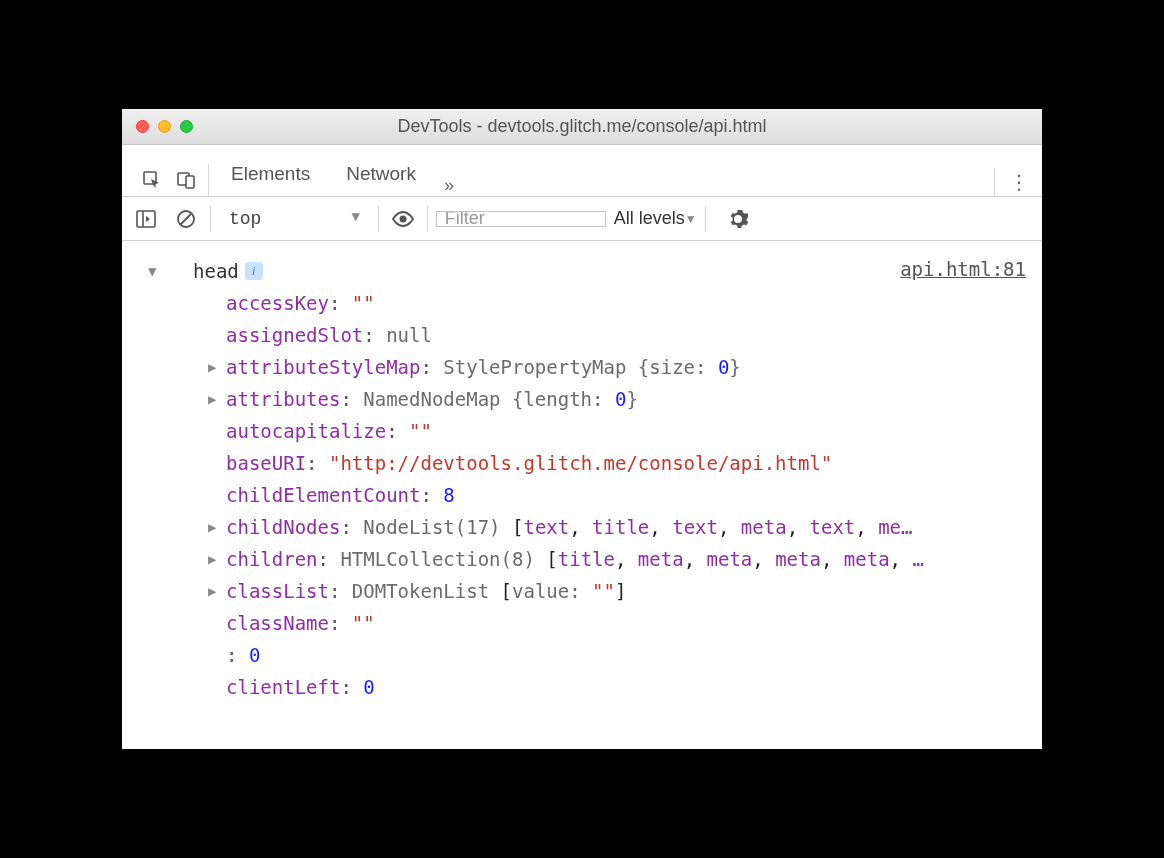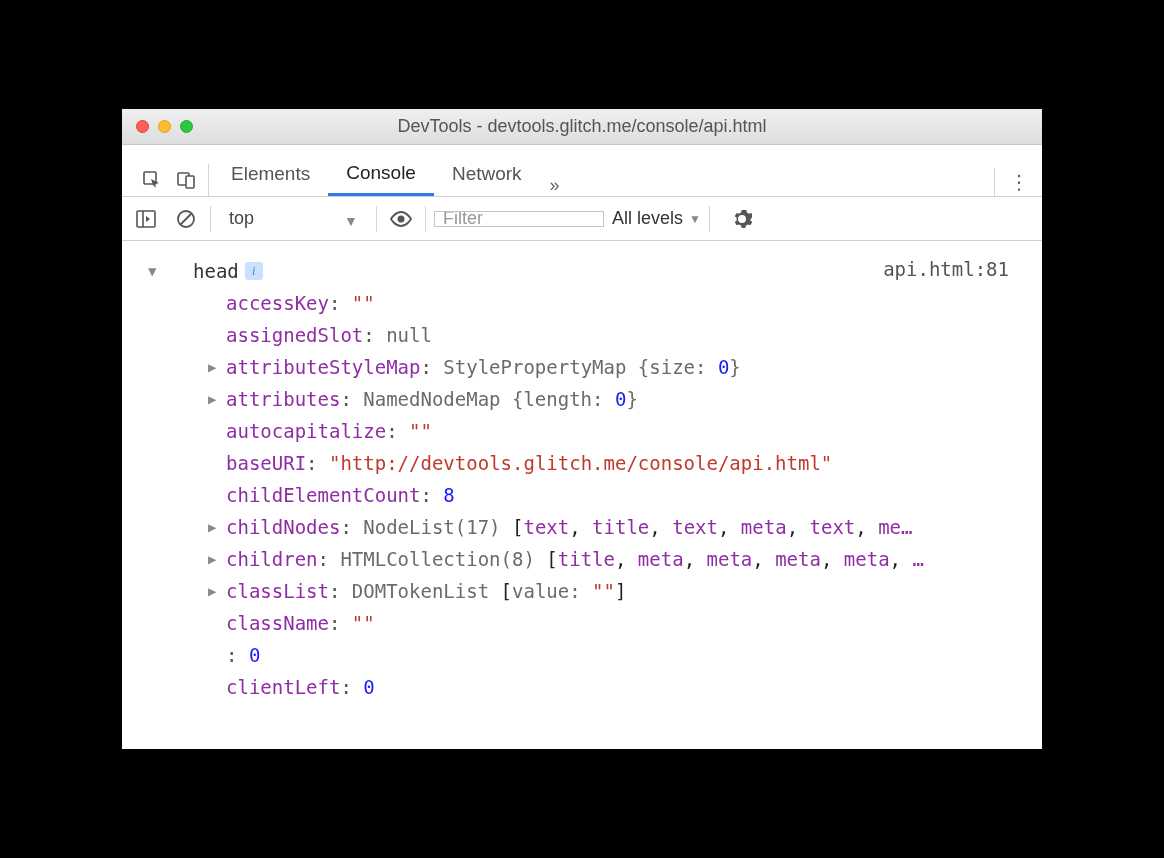--- a/index.html
+++ b/index.html
@@ -84,41 +84,41 @@
   gap: 8px;
   font-size: 18px;
   color: #333;
 }
 .cb-btn {
   width: 32px; height: 32px; display:flex; align-items:center; justify-content:center;
   color: #5a5a5a;
 }
 .vdiv { width: 1px; height: 26px; background: #d6d6d6; }
 .context-select {
-  display:flex; align-items:flex-end; gap: 90px; padding: 0 10px; color:#444;
+  display:flex; align-items:flex-start; gap: 90px; padding: 0 10px; color:#444;font-family:Liberation Mono, monospace;
 }
 .context-select .caret { color:#888; font-size:14px;}
 .filter-input {
   border: 1px solid #c4c4c4; height: 16px; font-size: 18px; padding: 0 8px;
   width: 170px; background:#fff; color:#333;
 }
 .filter-input::placeholder { color:#999; }
-.levels { display:flex; align-items:center; gap:6px; color:#333; }
+.levels { display:flex; align-items:center; color:#333; }
 .levels .caret { color:#888; font-size:12px;}
 .gear { margin-left: 8px; color:#555; }
 .console-body {
   flex:1; overflow:auto; position:relative;
   font-family: Menlo, Consolas, monospace;
   font-size: 19px;
   line-height: 32px;
   padding: 14px 16px 16px 16px;
 }
 .src-link {
-  position:absolute; top:12px; right:33px;
-  color:#555; 
+  position:absolute; top:12px; right:16px;
+  color:#555; text-decoration: underline;
   font-size: 19px;
 }
 .row { white-space: nowrap; display:flex; align-items:center; }
 .indent0 { padding-left: 10px; }
 .indent1 { padding-left: 70px; }
 .tri { color:#888; width:18px; display:inline-block; font-size:14px; }
 .tri.down::before { content:"▼"; }
 .tri.right::before { content:"▶"; }
 .tri.none { visibility:hidden; }
 .tri.none::before { content:"▶"; }
@@ -160,21 +160,20 @@
       </div>
       <div class="iconbtn">
         <svg width="20" height="20" viewBox="0 0 20 20" fill="none" stroke="#555" stroke-width="1.6">
             <rect x="2" y="3" width="11" height="12" rx="1"></rect>
             <rect x="10" y="6" width="8" height="12" rx="1" fill="#fff"></rect>
           </svg>
       </div>
     </div>
     <div class="tabs">
       <div class="tab">Elements</div>
-      <div class="tab active">Console</div>
       <div class="tab">Network</div>
     </div>
     <div class="overflow-chevrons">»</div>
     <div class="tabbar-right">
       <div class="kebab">⋮</div>
     </div>
   </div>
 
   <div class="consolebar">
     <div class="cb-btn">

